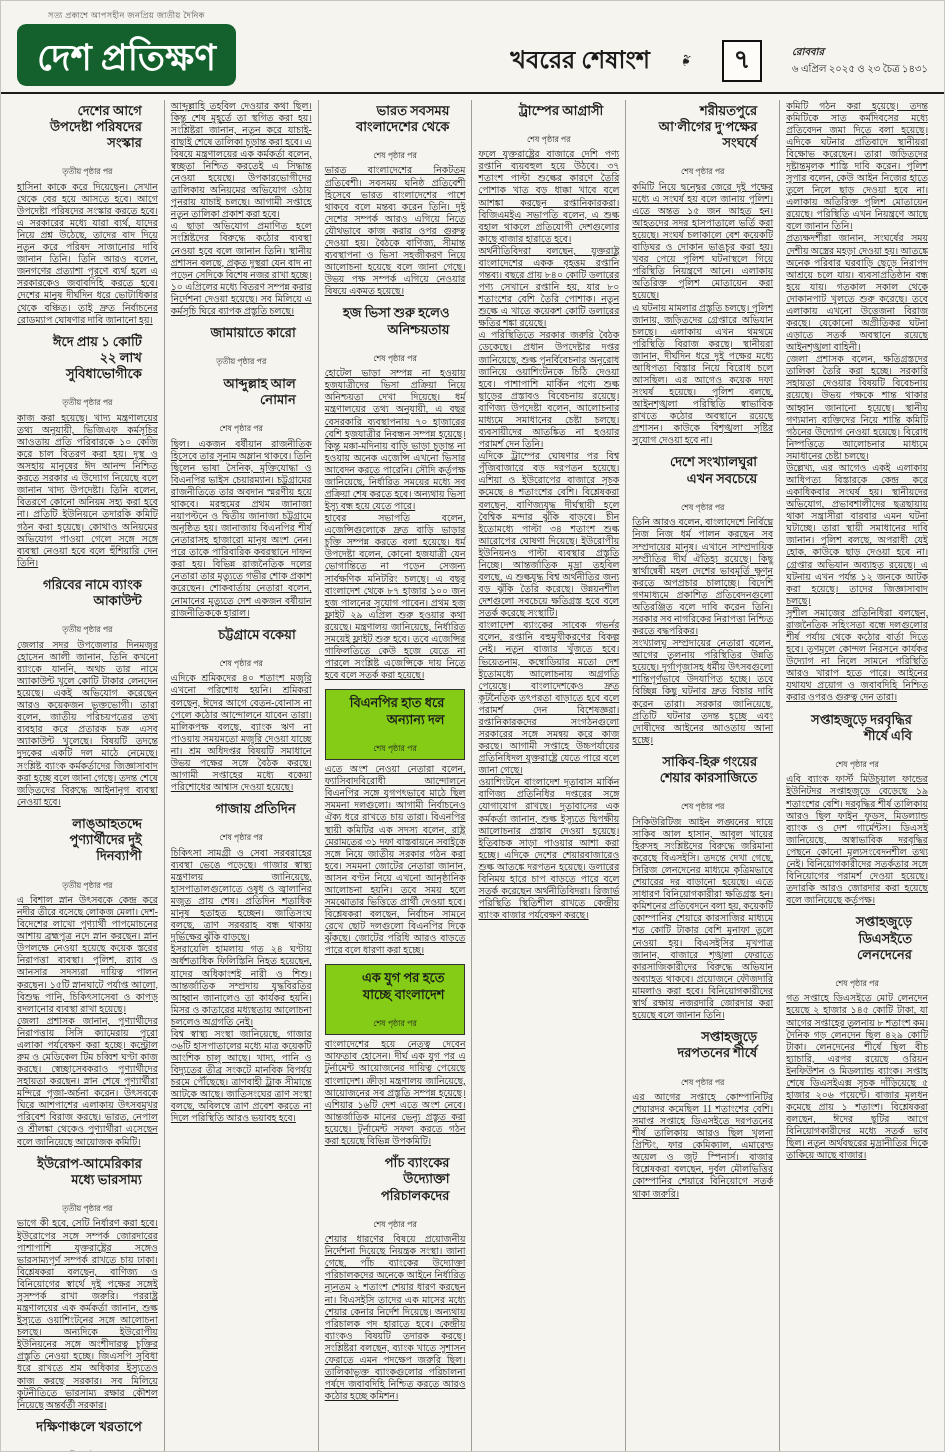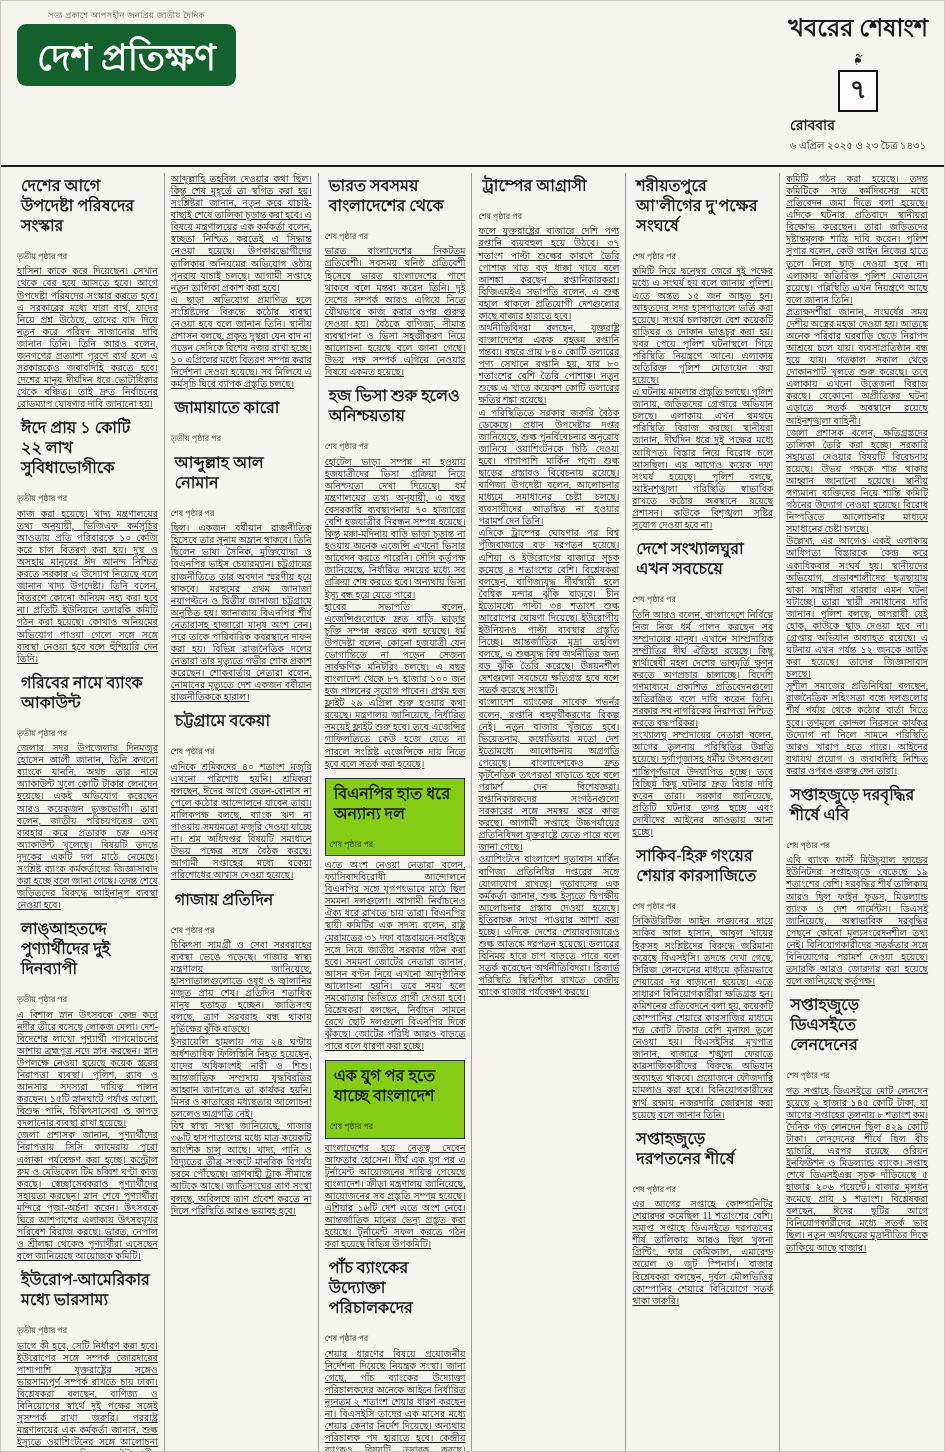--- a/index.html
+++ b/index.html
@@ -4,49 +4,49 @@
 <style>
   * { box-sizing: border-box; margin: 0; padding: 0; }
   html,body { background:#d8d6d0; }
   .page {
     width:945px; height:1452px; margin:0 auto; overflow:hidden;
     background:#f6f4ee; color:#1b1b1b;
     font-family:"Liberation Serif","DejaVu Serif",serif;
     border:1px solid #c9c6bf; position:relative;
   }
   .topbar {
-    display:flex; justify-content:space-between; align-items:flex-start;
+    display:flex; justify-content:space-between; align-items:flex-end;
     padding:8px 16px 6px; border-bottom:2.5px solid #1c1c1c;
   }
   .masthead { display:flex; flex-direction:column; align-items:center; }
   .tagline { font-size:8px; color:#555; letter-spacing:.5px; margin-bottom:2px; }
   .mast-box {
     background:#15612d; color:#ffffff; font-weight:bold; font-size:36px;
     padding:15px 20px 7px; border-radius:9px; line-height:1.1; white-space:nowrap;
   }
-  .header-right { display:flex; align-items:center; gap:2px; padding-bottom:4px;flex-direction:column; }
+  .header-right { display:flex; align-items:center; gap:30px; padding-bottom:4px; }
   .section-title { font-size:24px; font-weight:bold; white-space:nowrap; }
   .leaf { font-size:15px; color:#222; display:inline-block; transform:rotate(100deg); }
   .pagenum {
     border:2px solid #111; min-width:40px; height:42px; background:#fdfcf8;
     display:flex; align-items:center; justify-content:center;
     font-size:26px; font-weight:bold; padding:0 6px;
   }
   .daydate { display:flex; flex-direction:column; align-items:flex-start; }
-  .day { font-weight:bold; font-size:14px; }
+  .day { font-weight:bold; font-size:10px;font-style:italic; }
   .date { font-size:10px; white-space:nowrap; }
   .columns { display:flex; height:1385px; padding:6px 10px 12px; overflow:hidden; }
   .col {
     width:16.6667%; padding:0 6px; border-right:1px solid #a09d94; overflow:hidden;
     font-size:9.3px; line-height:1.3; text-align:justify;
   }
   .col:last-child { border-right:none; }
   .article { margin:0 0 8px; }
-  .headline { font-size:16px; font-weight:bold; text-align:left; line-height:1.25; margin:3px 4px 1px; }
-  .continued { font-size:8px; margin:16px 0 3px; color:#222;font-family:Liberation Serif, serif; }
+  .headline { font-size:13px; font-weight:bold; text-align:right; line-height:1.25; margin:3px 16px 1px; }
+  .continued { font-size:8px; text-align:center; margin:16px 0 3px; color:#222;font-family:Liberation Serif, serif; }
   .headline:empty, .continued:empty { display:none; }
   .head-wrap.boxed { border:1px solid #333; padding:2px 4px; margin:2px 0 3px; background:#84cc16; }
   .body { white-space:pre-line;text-decoration:underline; }
 </style>
 </head>
 <body>
 
 <div class="page">
 
   <div class="topbar">

